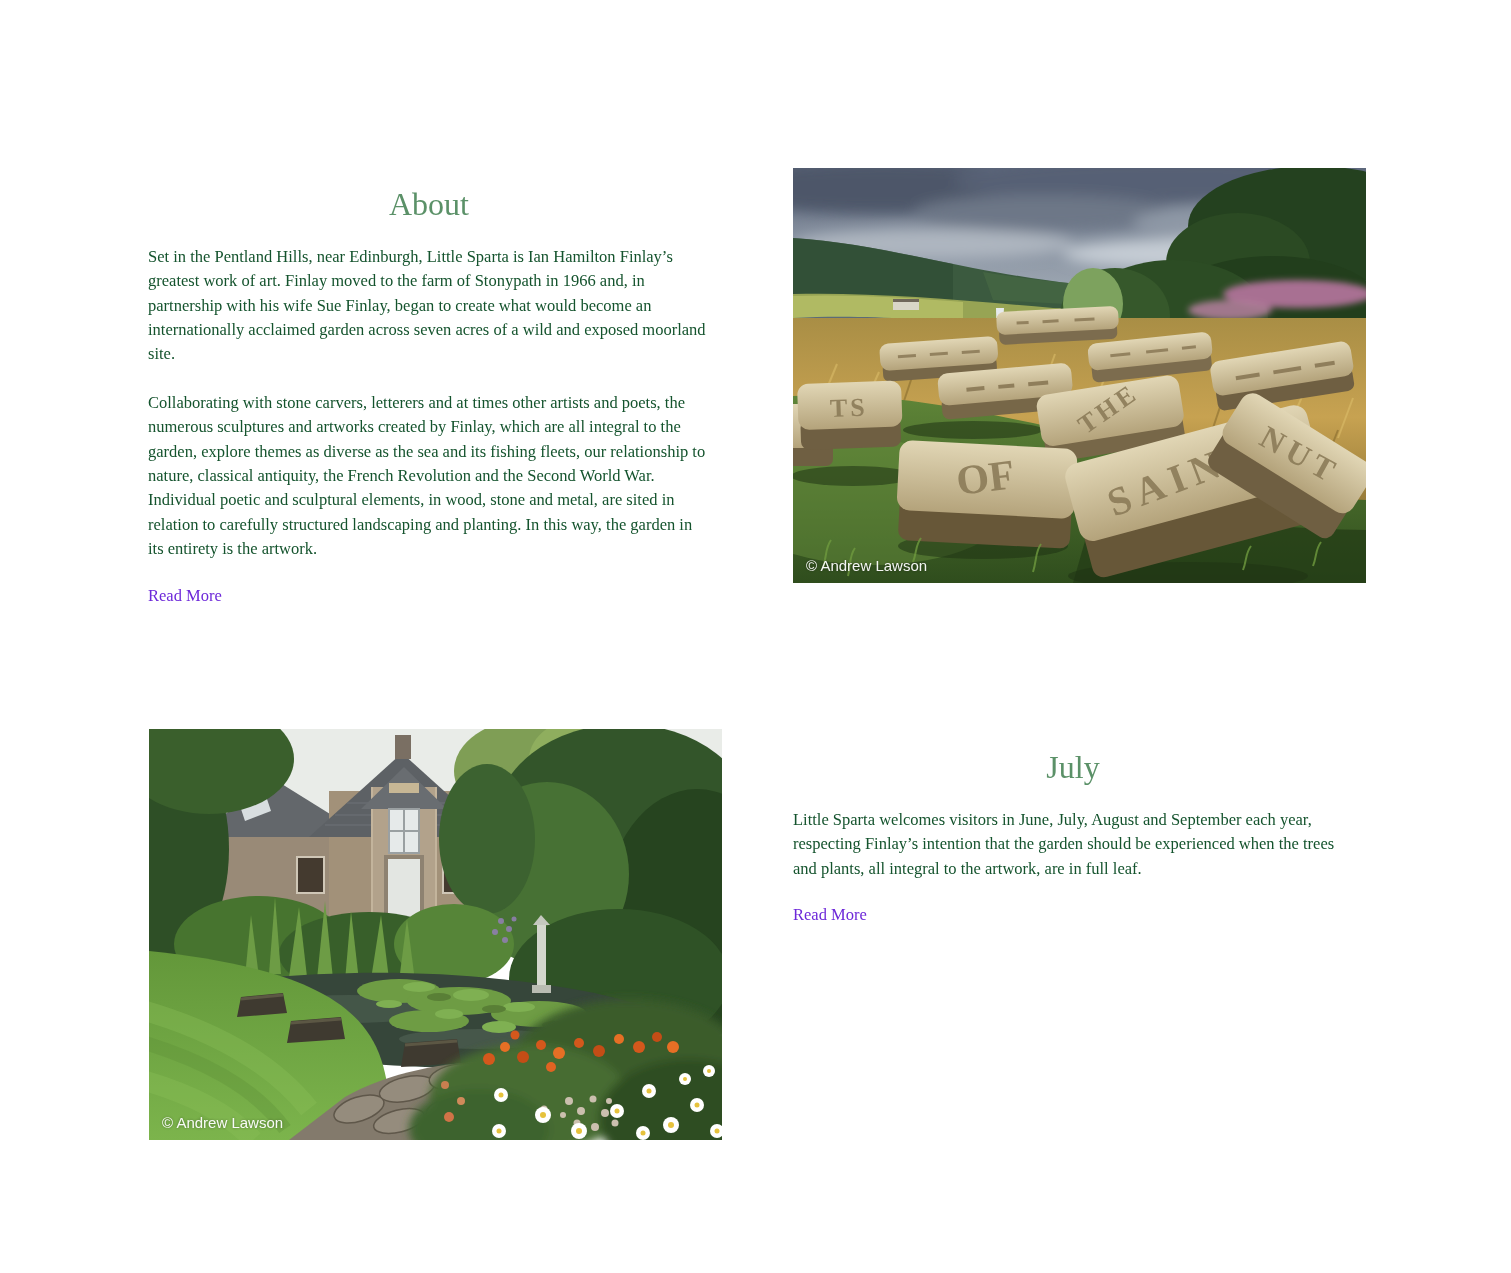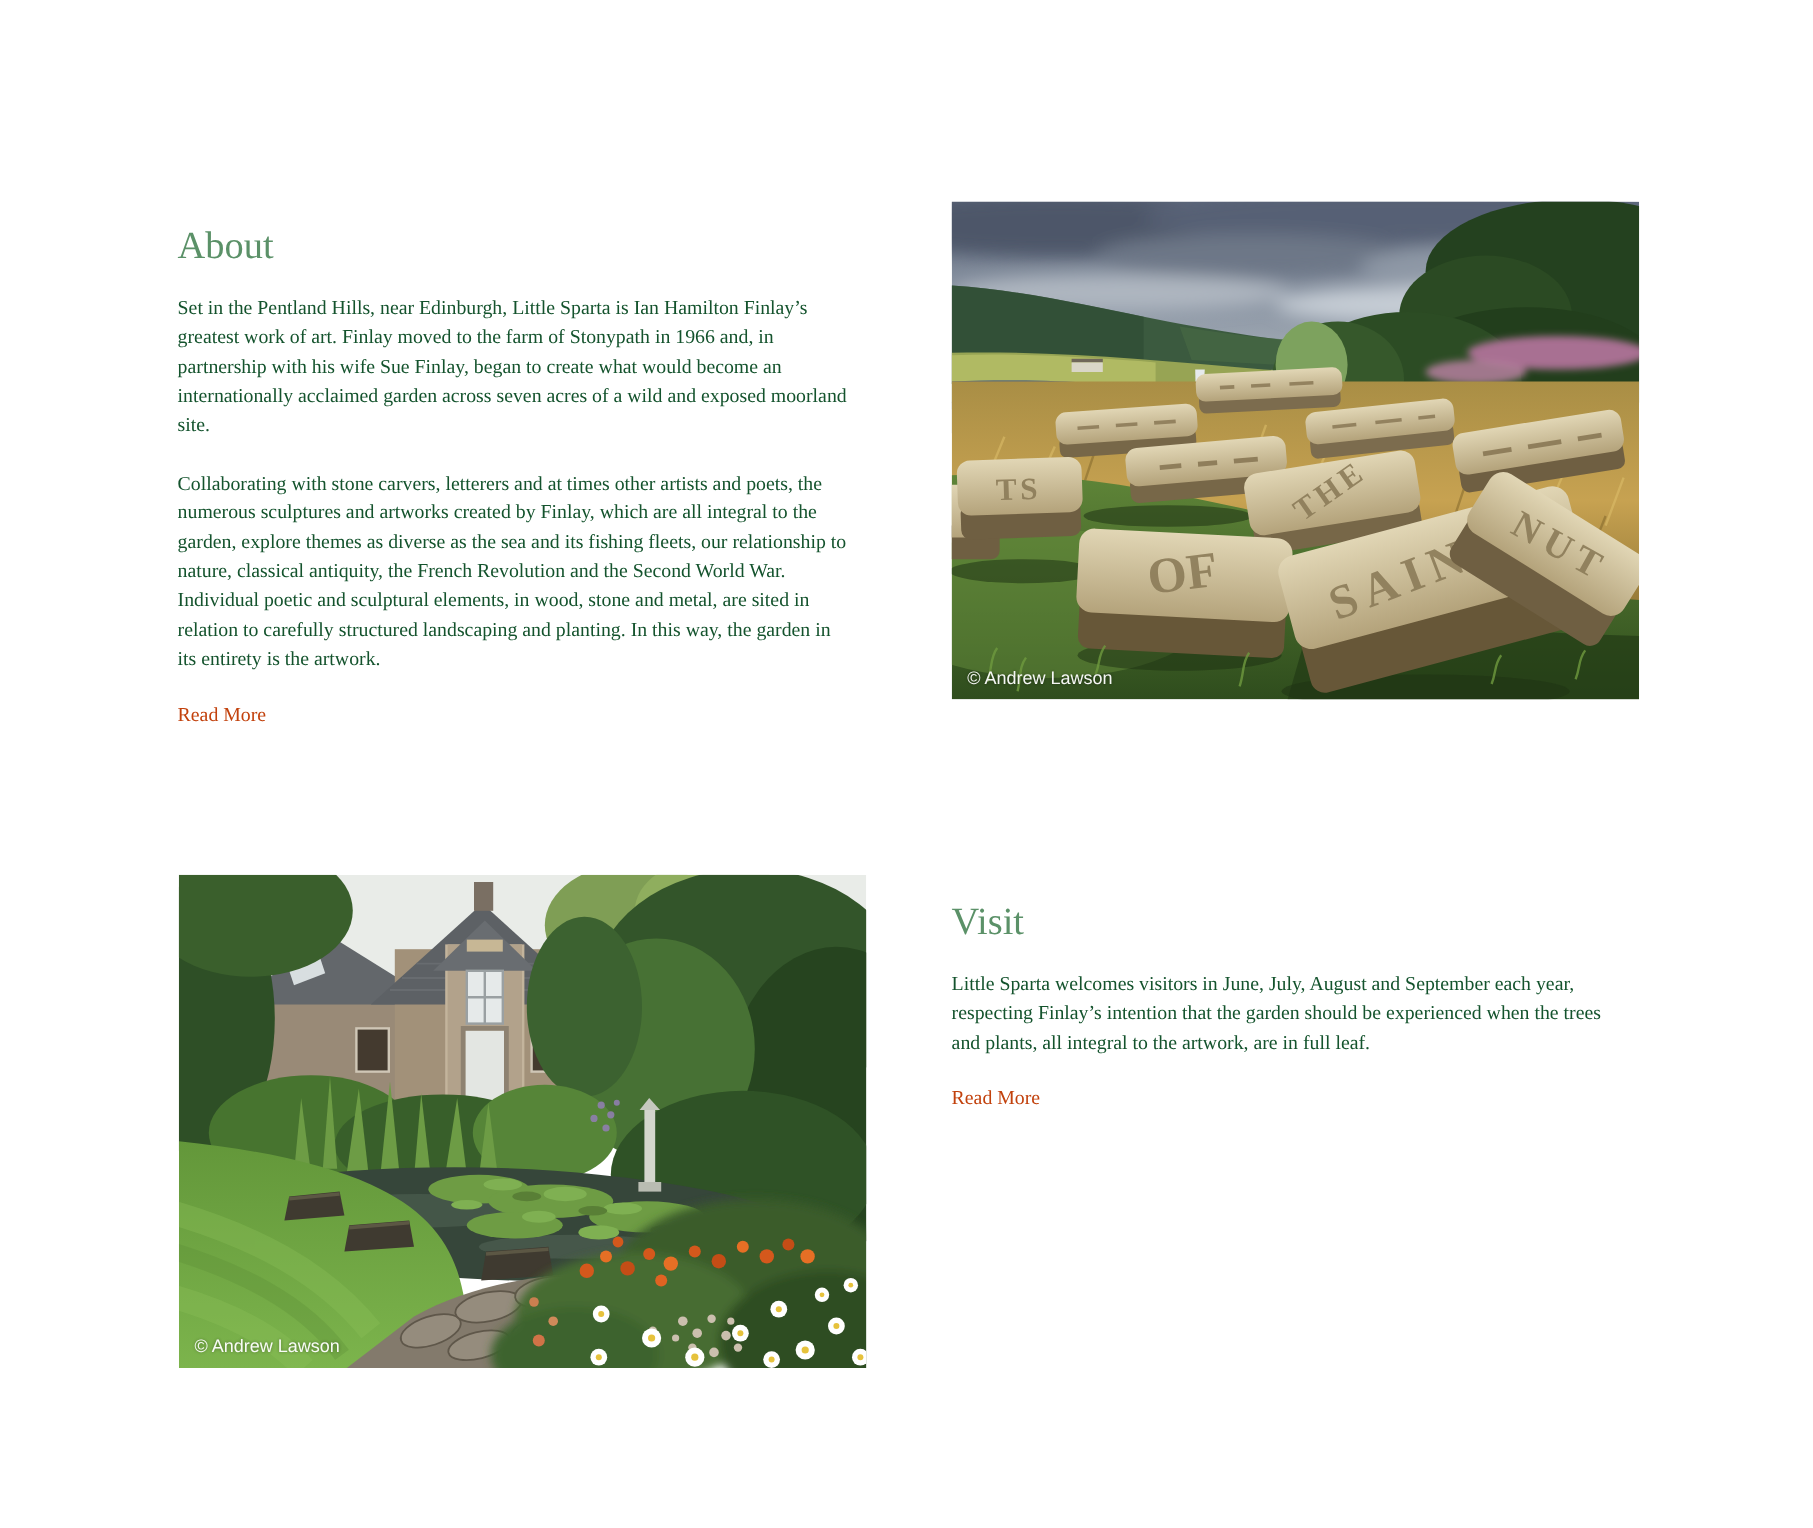--- a/index.html
+++ b/index.html
@@ -10,31 +10,32 @@
     position:relative;
     overflow:hidden;
   }
   .text-col{position:absolute;}
   .section-heading{
     font-size:32px;
     font-weight:400;
     line-height:1.15;
     color:#5b9168;
     margin:0 0 22px 0;
+    text-align:center;
   }
   .text-col p{
     font-size:16.5px;
     line-height:1.48;
     color:#14532d;
     margin:0 0 24px 0;
   }
   .read-more{
     display:inline-block;
     font-size:16.5px;
-    color:#c2410c;
+    color:#6d28d9;
     text-decoration:none;
     cursor:pointer;
   }
   figure.photo{position:absolute;margin:0;overflow:hidden;}
   figure.photo svg{display:block;width:100%;height:100%;}
   .photo-credit{
     position:absolute;left:13px;bottom:9px;
     font-family:"Liberation Sans",sans-serif;
     font-size:15px;color:#ffffff;opacity:.95;
     text-shadow:0 0 3px rgba(0,0,0,.4);
@@ -437,16 +438,16 @@
         <circle cx="494" cy="404" r="2.5"></circle>
           <circle cx="568" cy="402" r="2.5"></circle>
           <circle cx="536" cy="350" r="2"></circle>
       </g>
     </g>
   </svg>
   <span class="photo-credit">© Andrew Lawson</span>
 </figure>
 
 <section class="text-col" id="visit-text">
-  <h2 class="section-heading">Visit</h2>
+  <h2 class="section-heading">July</h2>
   <p>Little Sparta welcomes visitors in June, July, August and September each year, respecting Finlay’s intention that the garden should be experienced when the trees and plants, all integral to the artwork, are in full leaf.</p>
   <a class="read-more">Read More</a>
 </section>
 
 </body></html>

